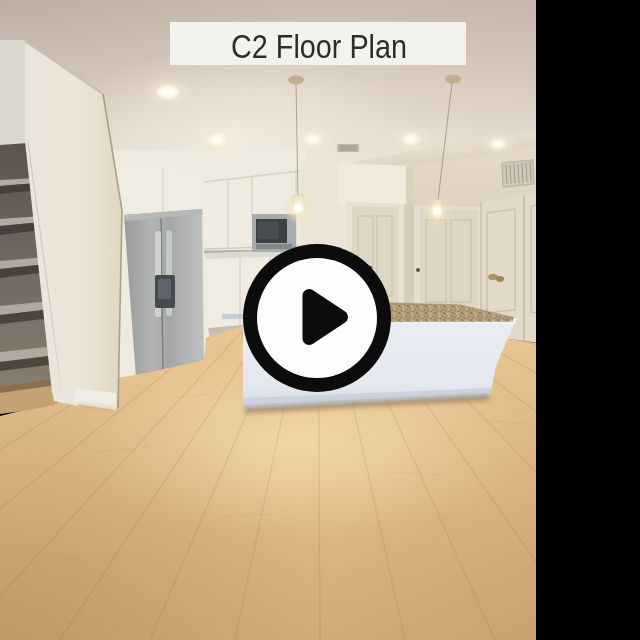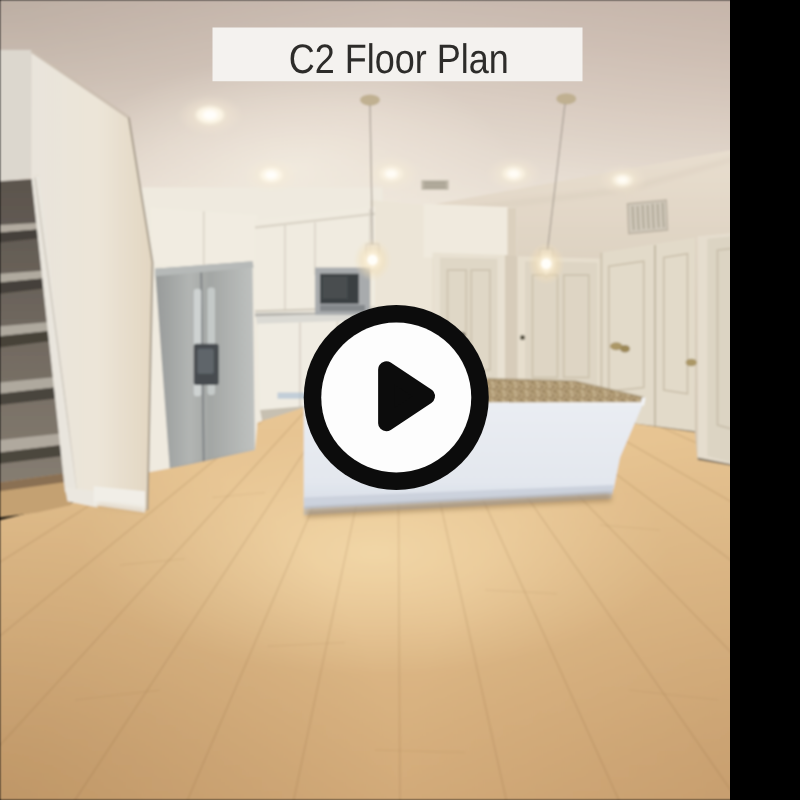--- a/index.html
+++ b/index.html
@@ -1,16 +1,16 @@
 <!DOCTYPE html>
 <html><head>
 <meta charset="utf-8">
 <style>
   html,body{margin:0;padding:0;background:#000;}
-  #stage{position:relative;width:584px;height:640px;overflow:hidden;
+  #stage{position:relative;width:536px;height:640px;overflow:hidden;
     font-family:"Liberation Sans", sans-serif;}
   svg{display:block;}
 </style>
 </head>
 <body>
 <div id="stage">
 <svg width="640" height="640" viewBox="0 0 640 640">
 <defs>
   <linearGradient id="ceil" x1="0" y1="0" x2="0" y2="1">
     <stop offset="0" stop-color="#c9bab0"></stop>

